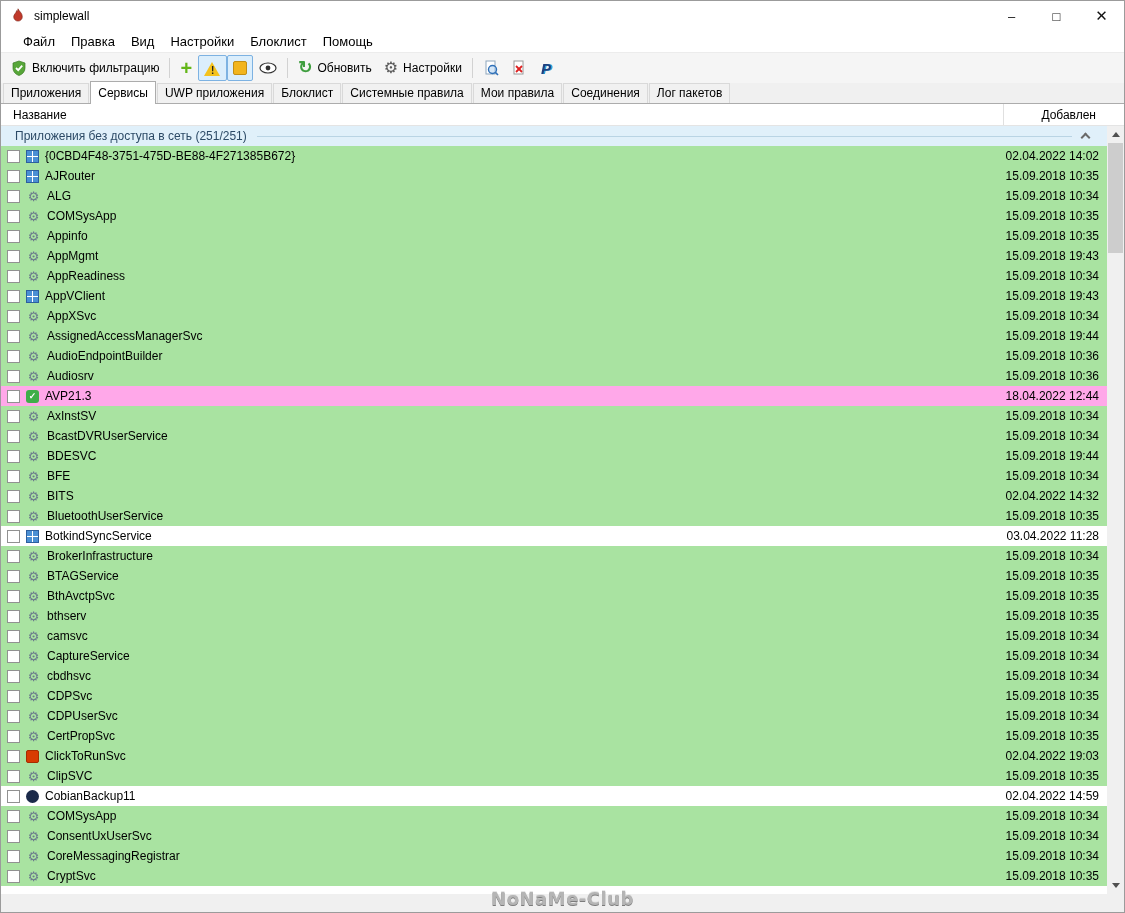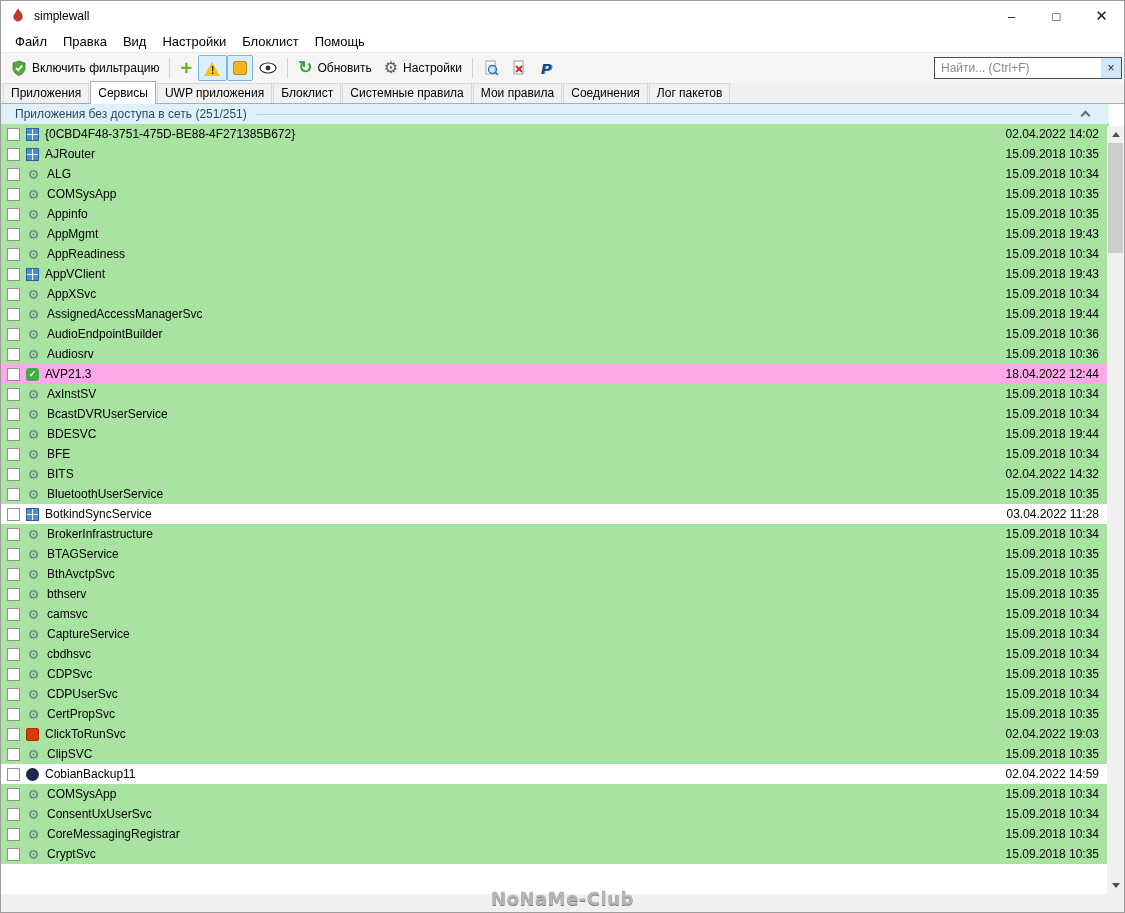--- a/index.html
+++ b/index.html
@@ -16,21 +16,21 @@
   }
   
   .titlebar { height:30px; background:#ffffff; display:flex; align-items:center; }
   .app-icon { width:16px; height:16px; margin-left:9px; }
   .title-text { font-size:12px; color:#000; margin-left:8px; }
   .win-controls { margin-left:auto; display:flex; height:30px; }
   .win-btn { width:45px; height:30px; display:flex; align-items:center; justify-content:center;
              font-size:13px; color:#111; cursor:default; }
   .win-btn.close { font-size:15px; }
   
-  .menubar { height:22px; background:#ffffff; display:flex; align-items:center; padding-left:6px;
+  .menubar { height:22px; background:#ffffff; display:flex; align-items:center; padding-left:14px;
              border-bottom:1px solid #ececec; }
   .menu-item { font-size:13px; color:#000; padding:2px 8px; }
   
   .toolbar { height:30px; background:#f5f5f5; display:flex; align-items:center; padding:0 4px;
              position:relative; }
   .tb-btn { display:flex; align-items:center; gap:5px; padding:2px 5px; height:26px;
             border:1px solid transparent; font-size:12px; color:#000; border-radius:2px; }
   .tb-btn.active { background:#dbeefc; border-color:#7db2e2; }
   .tb-sep { width:1px; height:20px; background:#d2d2d2; margin:0 4px; }
   .glyph-plus { font-size:20px; font-weight:bold; color:#63b618; line-height:16px; }
@@ -190,38 +190,38 @@
       <svg width="16" height="16" viewBox="0 0 16 16">
         <rect x="3" y="1" width="9" height="13" fill="#fff" stroke="#9a9a9a" stroke-width="1"></rect>
         <line x1="5" y1="6" x2="11" y2="12" stroke="#d22" stroke-width="1.8"></line>
         <line x1="11" y1="6" x2="5" y2="12" stroke="#d22" stroke-width="1.8"></line>
       </svg>
     </div>
     <div class="tb-btn">
       <span class="pp-icon">P</span>
     </div>
 
-    <div class="searchbox">
-      <input type="text" placeholder="Найти... (Ctrl+F)" style="">
-      <div class="search-close">×</div>
-    </div>
   </div>
 
   <div class="tabs">
       <div class="tab">Приложения</div>
       <div class="tab active">Сервисы</div>
       <div class="tab">UWP приложения</div>
       <div class="tab">Блоклист</div>
       <div class="tab">Системные правила</div>
       <div class="tab">Мои правила</div>
       <div class="tab">Соединения</div>
       <div class="tab">Лог пакетов</div>
     </div>
 
   <div class="list-area">
+    <div class="list-header">
+      <div class="col-name">Название</div>
+      <div class="col-added">Добавлен</div>
+    </div>
 
     <div class="list-body">
       <div class="group-row">
         <span>Приложения без доступа в сеть (251/251)</span>
         <span class="group-line"></span>
         <span class="group-chevron"></span>
       </div>
 
     <div class="row bg-green">
           <span class="cb"></span>

